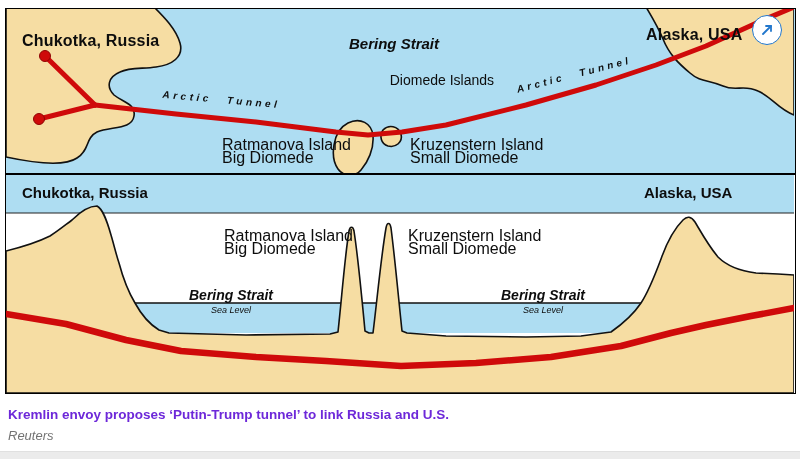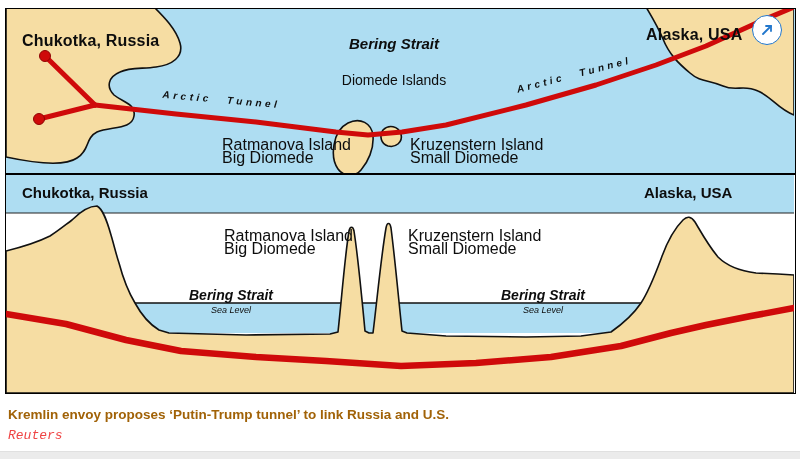--- a/index.html
+++ b/index.html
@@ -26,34 +26,34 @@
   .fill-water{fill:var(--water)}
   .edge{stroke:var(--outline);stroke-width:1.5}
   .edge-thin{stroke:#222;stroke-width:1}
 
   .lbl{position:absolute;white-space:nowrap;color:#0d0d0d}
   .lbl-region{font-size:16px;font-weight:bold;letter-spacing:.2px}
   .lbl-region-sm{font-size:15px;font-weight:bold}
   .lbl-strait{font-size:15px;font-weight:bold;font-style:italic;text-align:center}
   .lbl-strait-sm{font-size:14px;font-weight:bold;font-style:italic}
   .lbl-sealevel{font-size:9px;font-weight:normal;font-style:italic;margin-top:2px}
-  .lbl-plain{font-size:14px;text-align:center}
+  .lbl-plain{font-size:14px;text-align:right}
   .lbl-island{font-size:16px;line-height:13px}
   .lbl-tunnel{font-size:10px;font-weight:bold;font-style:italic;letter-spacing:3.5px;word-spacing:9px;text-align:center}
   .center-block{text-align:center}
 
   .expand-btn{
     position:absolute;left:752px;top:15px;width:30px;height:30px;border-radius:50%;
     background:#fff;border:1.5px solid var(--button-blue);
     display:flex;align-items:center;justify-content:center;cursor:pointer;padding:0
   }
   .expand-btn svg{display:block}
 
-  .caption{position:absolute;left:8px;top:407px;font-size:13.5px;font-weight:bold;color:#a16207;width:780px}
-  .source{position:absolute;left:8px;top:428px;font-family:Liberation Mono, monospace;font-style:italic;font-size:13px;color:#ef4444}
+  .caption{position:absolute;left:8px;top:407px;font-size:13.5px;font-weight:bold;color:#6d28d9;width:780px}
+  .source{position:absolute;left:8px;top:428px;font-family:Liberation Sans, sans-serif;font-style:italic;font-size:13px;color:#737373}
   .footer-strip{position:absolute;left:0;top:451px;width:800px;height:8px;background:#ebebeb;border-top:1px solid #e0e0e0}
 </style>
 </head>
 <body>
 
 <div class="diagram">
 
   <div class="panel panel-map">
     <svg class="layer" width="788" height="166" viewBox="0 0 788 166">
 

